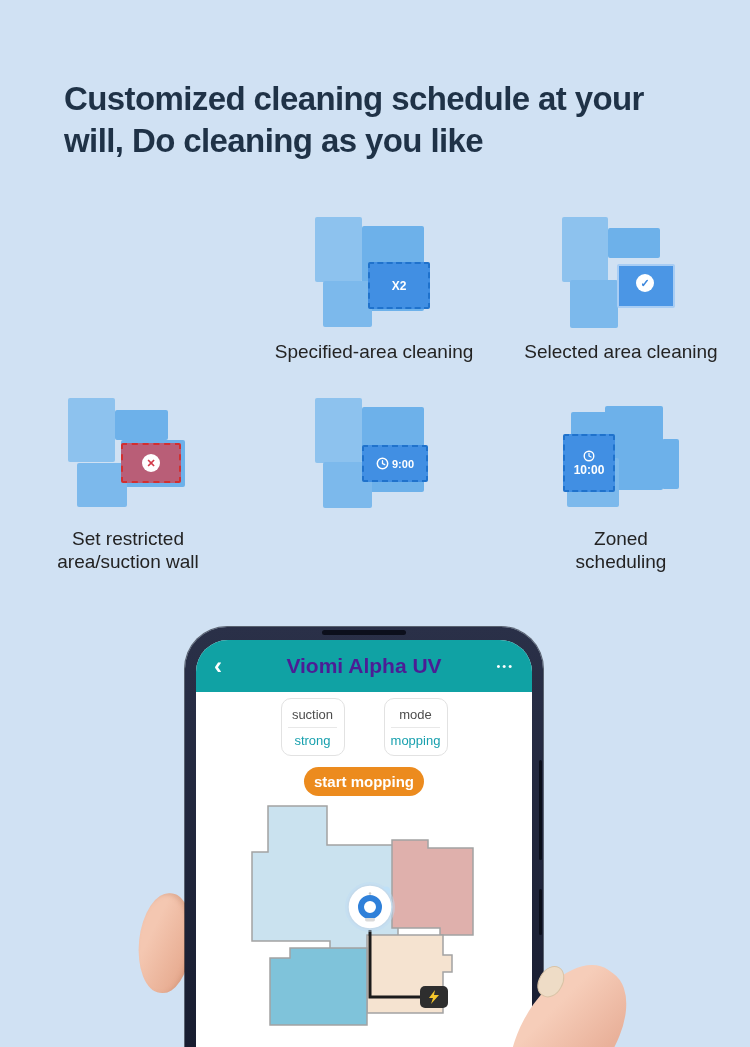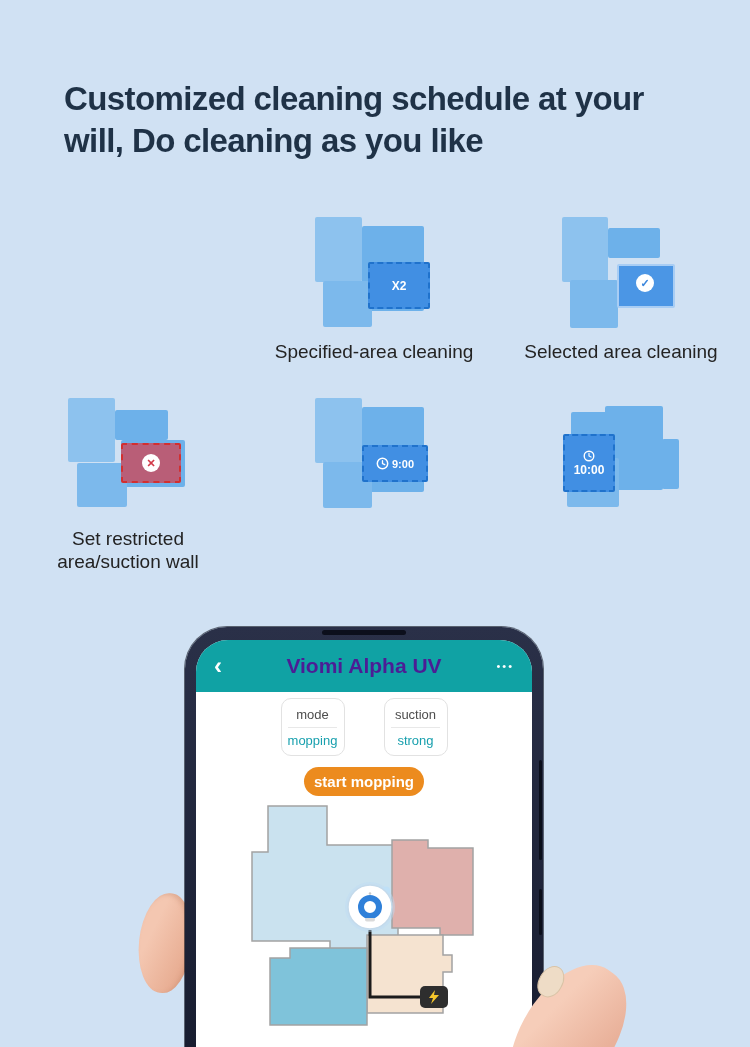--- a/index.html
+++ b/index.html
@@ -142,46 +142,48 @@
       <div class="mr mid" style="left:141px;top:47px;width:17px;height:50px;"></div>
       <div class="mr mid2" style="left:46px;top:66px;width:52px;height:49px;"></div>
       <div class="mr dash timebox-v" style="left:42px;top:10px;width:52px;height:58px;margin-top:32px;">
         <svg width="12" height="12" viewBox="0 0 14 14">
           <circle cx="7" cy="7" r="5.6" fill="none" stroke="#fff" stroke-width="1.6"></circle>
           <path d="M7 4 L7 7 L9.4 8.2" fill="none" stroke="#fff" stroke-width="1.4" stroke-linecap="round"></path>
         </svg>
         <span>10:00</span>
       </div>
     </div>
+    <p class="caption">Zoned
+scheduling</p>
   </section>
 
   <div class="thumb"></div>
 
   <div class="phone">
     <div class="notch"></div>
     <div class="side-btn sb1"></div>
     <div class="side-btn sb2"></div>
 
     <div class="screen">
       <header class="app-header">
         <span class="back">‹</span>
         <span class="app-title">Viomi Alpha UV</span>
         <span class="menu">•••</span>
       </header>
 
       <div class="controls">
         <div class="card">
+          <span class="clabel">suction</span>
+          <span class="cdiv"></span>
+          <span class="cvalue">strong</span>
+        </div>
+        <div class="card">
           <span class="clabel">mode</span>
           <span class="cdiv"></span>
           <span class="cvalue">mopping</span>
-        </div>
-        <div class="card">
-          <span class="clabel">suction</span>
-          <span class="cdiv"></span>
-          <span class="cvalue">strong</span>
         </div>
       </div>
 
       <button class="start-btn">start mopping</button>
 
       <svg class="floor-map" viewBox="0 0 232 250">
         <polygon points="22,9 81,9 81,48 152,48 152,153 84,153 84,144 6,144 6,55 22,55" fill="#cae2ef" stroke="#a3a3a3" stroke-width="1.5"></polygon>
         <polygon points="146,43 182,43 182,51 227,51 227,138 194,138 194,131 146,131" fill="#dfb0ac" stroke="#a3a3a3" stroke-width="1.5"></polygon>
         <polygon points="121,138 197,138 197,158 206,158 206,175 197,175 197,216 121,216" fill="#f5e3d0" stroke="#a3a3a3" stroke-width="1.5"></polygon>
         <polygon points="24,161 44,161 44,151 121,151 121,228 24,228" fill="#7fc3da" stroke="#a3a3a3" stroke-width="1.5"></polygon>

